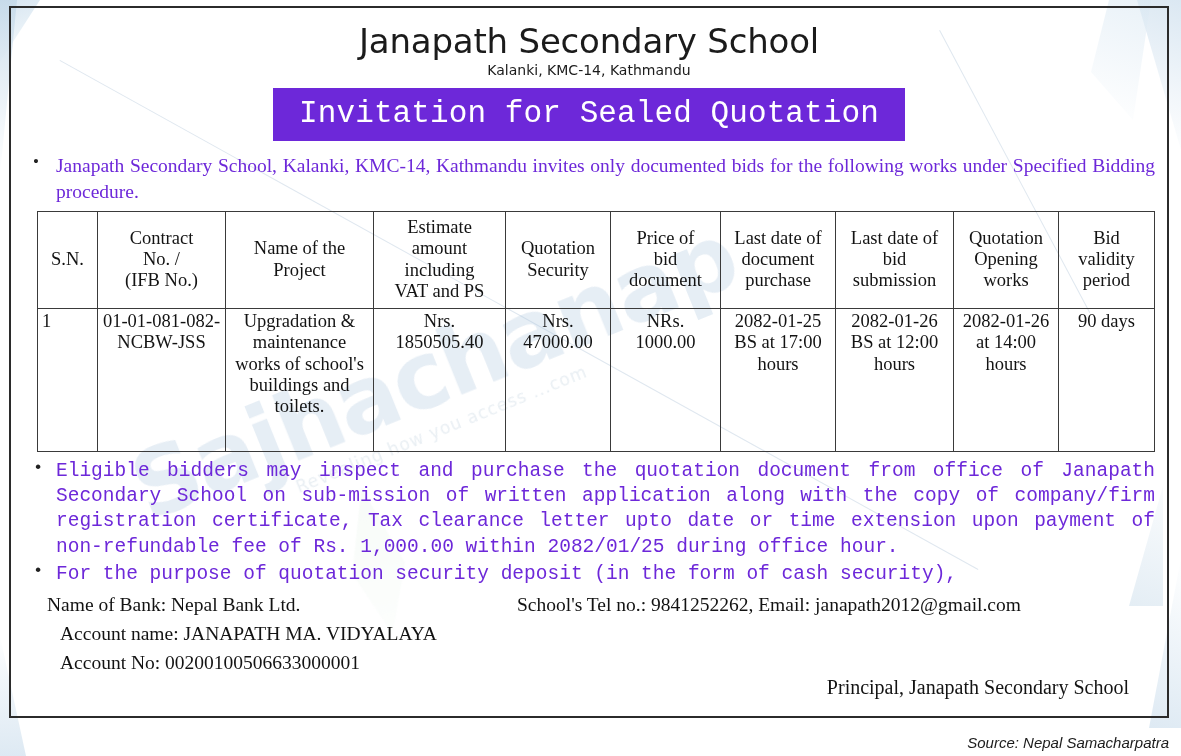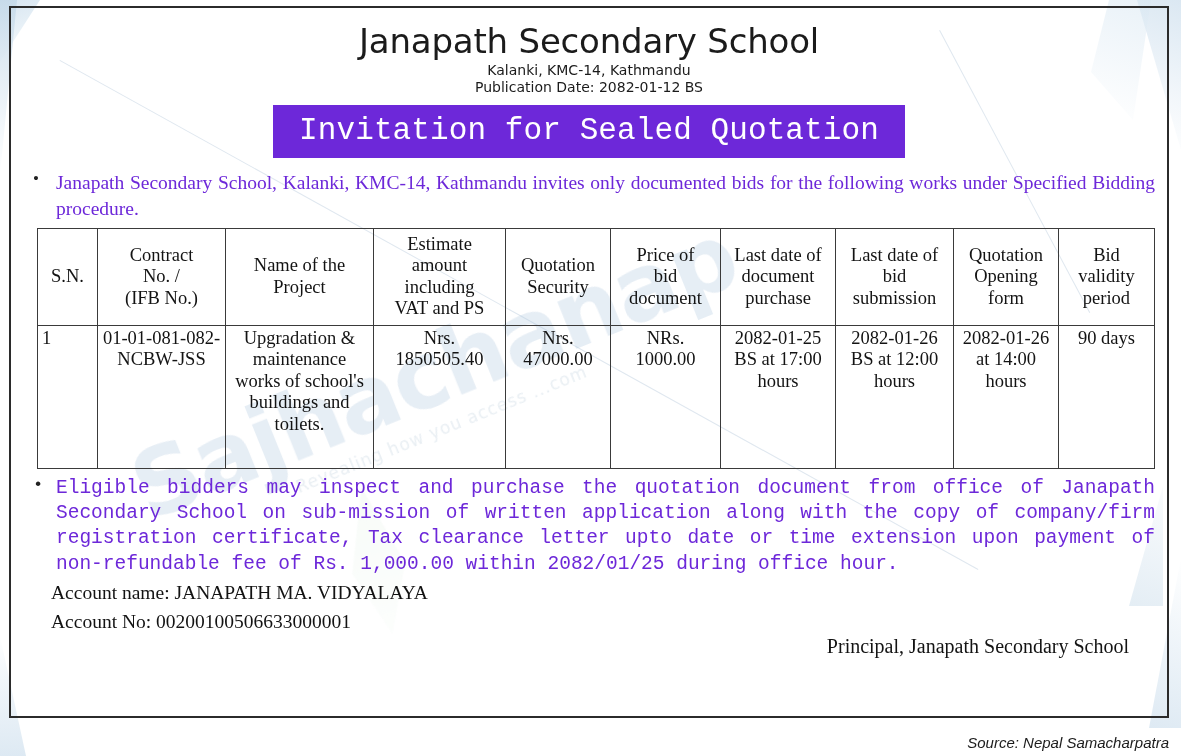--- a/index.html
+++ b/index.html
@@ -245,21 +245,21 @@
   .col-price     { width: 110px; }
   .col-lastdoc   { width: 115px; }
   .col-lastbid   { width: 118px; }
   .col-open      { width: 105px; }
   .col-validity  { width: 96px; }
 
   .para {
     font-size: 19.5px;
     line-height: 1.32;
     color: #131313;
-    margin: 3px 0 0 28px;
+    margin: 3px 0 0 37px;
   }
   .bank-row {
     display: flex;
     margin: 5px 0 0 24px;
     font-size: 19.5px;
     line-height: 1.32;
   }
   .bank-row .left { width: 470px; }
   .principal {
     text-align: right;
@@ -299,21 +299,20 @@
     <div class="watermark-tag">Revealing how you access ...com</div>
     <div class="watermark-leaf"></div>
   </div>
 
   <div class="frame"></div>
 
   <div class="content">
 
     <div class="school-name">Janapath Secondary School</div>
     <div class="school-addr">Kalanki, KMC-14, Kathmandu</div>
-    <div class="pub-date">Publication Date: 2082-01-12 BS</div>
 
     <div class="banner-wrap">
       <div class="banner">Invitation for Sealed Quotation</div>
     </div>
 
     <ul class="bullets">
       <li>Janapath Secondary School, Kalanki, KMC-14, Kathmandu invites only documented bids for the following works under Specified Bidding procedure.</li>
     </ul>
 
     <table class="bid-table">
@@ -364,21 +363,21 @@
             <div>purchase</div>
           </th>
           <th>
             <div>Last date of</div>
             <div>bid</div>
             <div>submission</div>
           </th>
           <th>
             <div>Quotation</div>
             <div>Opening</div>
-            <div>form</div>
+            <div>works</div>
           </th>
           <th>
             <div>Bid</div>
             <div>validity</div>
             <div>period</div>
           </th>
         </tr>
       </thead>
       <tbody>
         <tr>
@@ -391,22 +390,27 @@
           <td class="c-left">2082-01-25 BS at 17:00 hours</td>
           <td class="c-ctr">2082-01-26 BS at 12:00 hours</td>
           <td class="c-left">2082-01-26 at 14:00 hours</td>
           <td class="c-left">90 days</td>
         </tr>
       </tbody>
     </table>
 
     <ul class="bullets" style="margin-top:7px;font-family:Liberation Mono, monospace;">
       <li>Eligible bidders may inspect and purchase the quotation document from office of Janapath Secondary School on sub-mission of written application along with the copy of company/firm registration certificate, Tax clearance letter upto date or time extension upon payment of non-refundable fee of Rs. 1,000.00 within 2082/01/25 during office hour.</li>
+      <li>For the purpose of quotation security deposit (in the form of cash security),</li>
     </ul>
 
+    <div class="bank-row">
+      <div class="left">Name of Bank: Nepal Bank Ltd.</div>
+      <div>School's Tel no.: 9841252262, Email: janapath2012@gmail.com</div>
+    </div>
     <div class="para">Account name: JANAPATH  MA. VIDYALAYA</div>
     <div class="para">Account No: 00200100506633000001</div>
 
     <div class="principal">Principal, Janapath Secondary School</div>
 
   </div>
 
   <div class="source">Source: Nepal Samacharpatra</div>
 
 </div>

